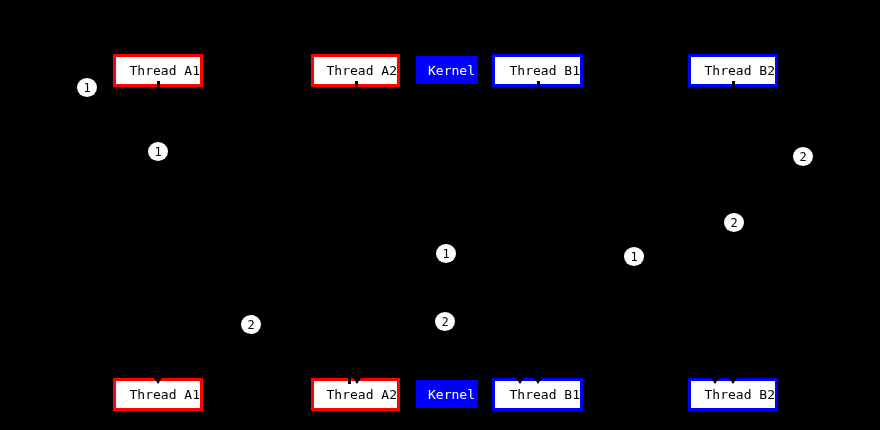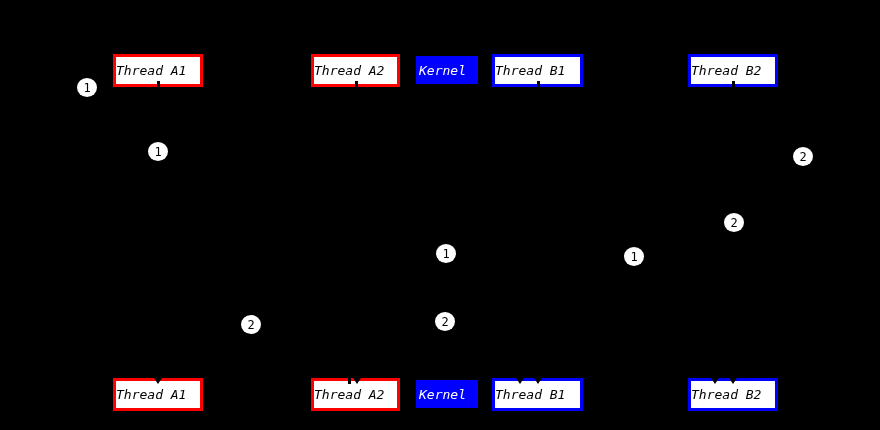--- a/index.html
+++ b/index.html
@@ -13,22 +13,21 @@
     height: 430px;
     background: #000000;
     overflow: hidden;
     font-family: "DejaVu Sans Mono", "Liberation Mono", monospace;
   }
   .node {
     position: absolute;
     box-sizing: border-box;
     display: flex;
     align-items: center;
-    justify-content: flex-start;
-    font-style: italic;
+    justify-content: flex-end;
   }
   .node-label {
     font-size: 13px;
     white-space: nowrap;
   }
   .badge {
     position: absolute;
     width: 20px;
     height: 19px;
     border-radius: 50%;

